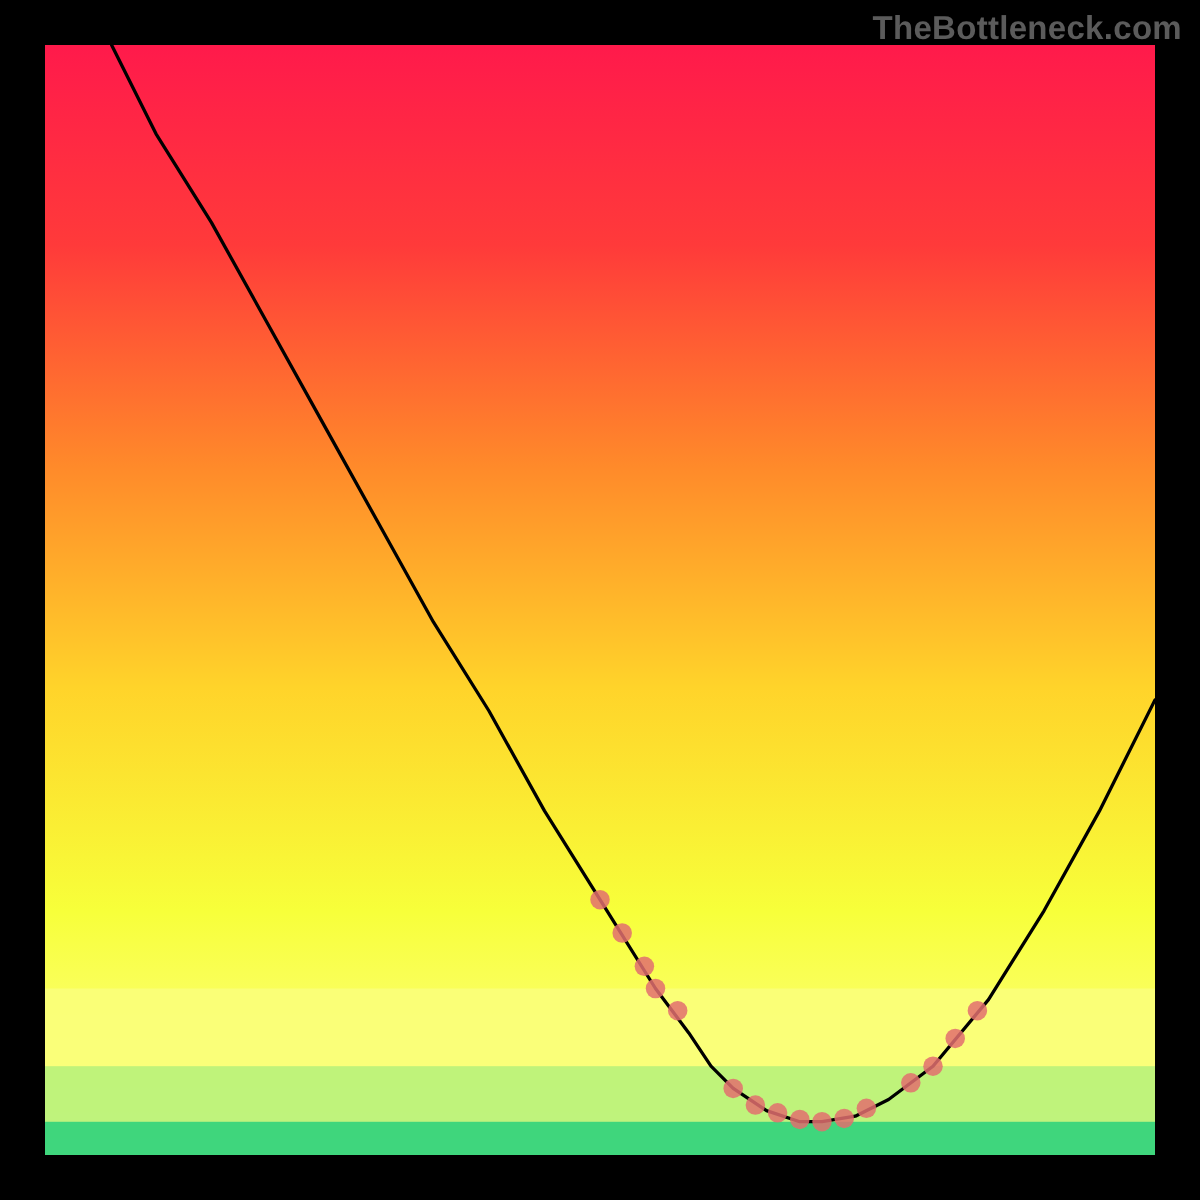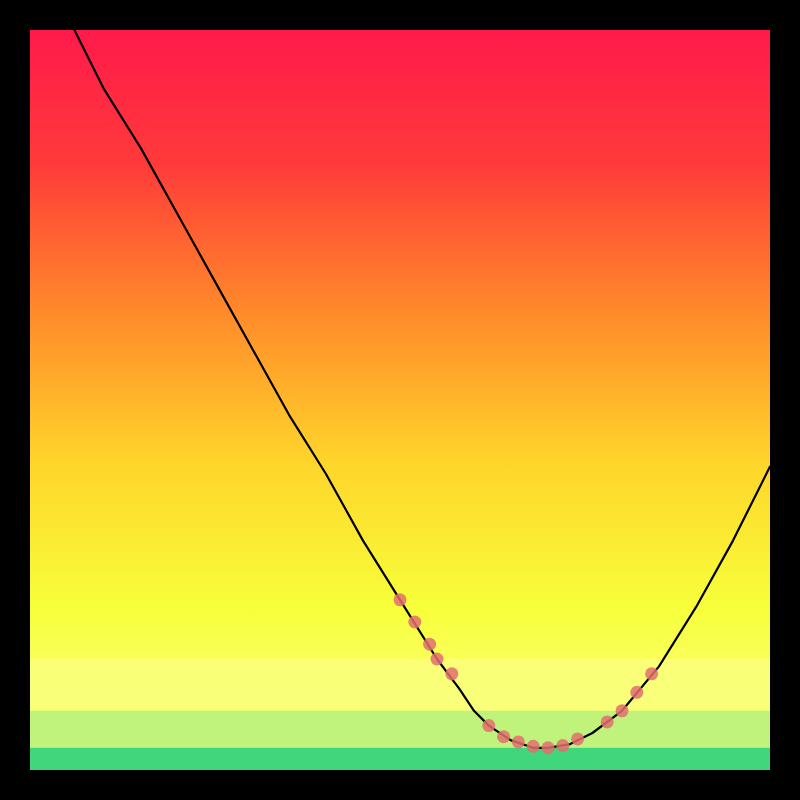--- a/index.html
+++ b/index.html
@@ -27,20 +27,21 @@
     top: 30px;
     width: 740px;
     height: 740px;
   }
   svg { display: block; }
 </style>
 </head>
 <body>
 
 <div class="frame">
+  <div class="watermark">TheBottleneck.com</div>
   <div class="plot">
     <svg id="svg" width="740" height="740" viewBox="0 0 740 740">
         <defs>
           <linearGradient id="bg-grad" x1="0" y1="0" x2="0" y2="1">
             <stop offset="0%" stop-color="#ff1a4b"></stop>
             <stop offset="18%" stop-color="#ff3a3a"></stop>
             <stop offset="38%" stop-color="#ff8a2a"></stop>
             <stop offset="58%" stop-color="#ffd42a"></stop>
             <stop offset="78%" stop-color="#f7ff3a"></stop>
             <stop offset="100%" stop-color="#ffff9a"></stop>

